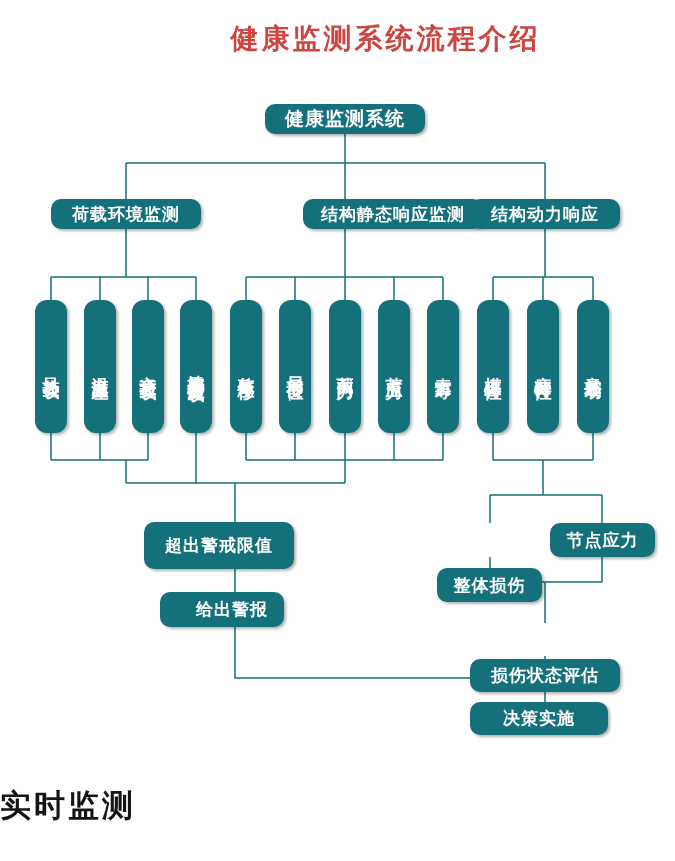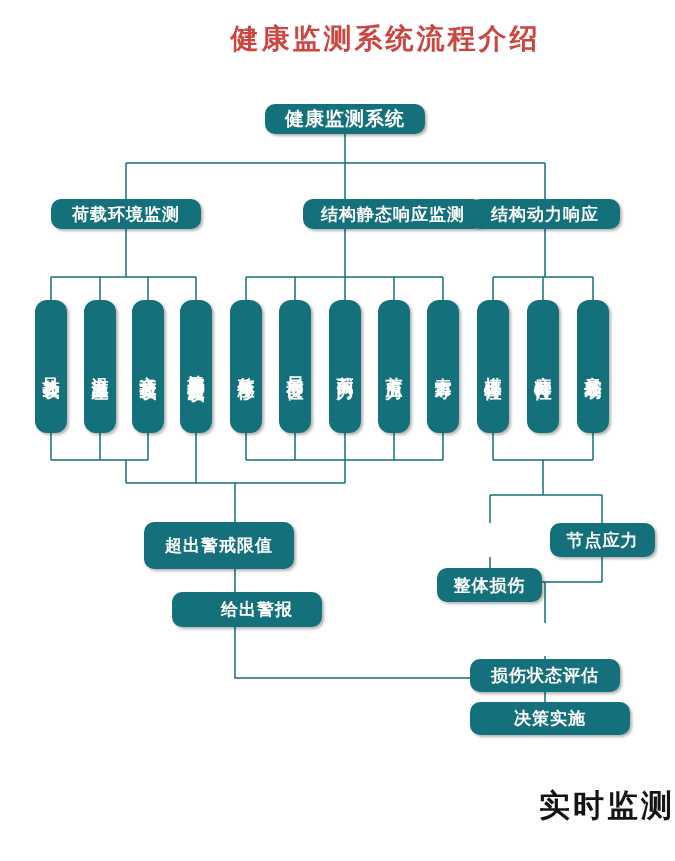--- a/index.html
+++ b/index.html
@@ -17,21 +17,21 @@
     text-align: center;
     font-size: 28px;
     font-weight: bold;
     letter-spacing: 3px;
     color: #cd4540;
     padding-left: 48px;
   }
   .footer-title {
     position: absolute;
     left: 0; top: 785px; width: 100%;
-    text-align: right;
+    text-align: left;
     font-size: 31px;
     font-weight: bold;
     letter-spacing: 3px;
     color: #141414;
   }
   .hnode, .vnode {
     position: absolute;
     background: #14707a;
     color: #ffffff;
     font-weight: bold;
@@ -101,22 +101,22 @@
   <div class="vnode" style="left:279px;">局部变位</div>
   <div class="vnode" style="left:329px;">截面内力</div>
   <div class="vnode" style="left:378px;">节点应力</div>
   <div class="vnode" style="left:427px;">索力等</div>
 
   <div class="vnode" style="left:477px;">模态特性</div>
   <div class="vnode" style="left:527px;">疲劳特性</div>
   <div class="vnode" style="left:577px;">意外震动</div>
 
   <div class="hnode" style="left:144px; top:522px; width:150px; height:47px;">超出警戒限值</div>
-  <div class="hnode" style="left:172px; top:592px; width:150px; height:35px;padding-left:20px;">给出警报</div>
+  <div class="hnode" style="left:160px; top:592px; width:124px; height:35px;padding-left:20px;">给出警报</div>
 
   <div class="hnode" style="left:437px; top:523px; width:105px; height:34px;margin-top:45px;">整体损伤</div>
   <div class="hnode" style="left:550px; top:523px; width:105px; height:34px;">节点应力</div>
   <div class="hnode" style="left:470px; top:623px; width:150px; height:33px;margin-top:36px;">损伤状态评估</div>
-  <div class="hnode" style="left:470px; top:702px; width:160px; height:33px;">决策实施</div>
+  <div class="hnode" style="left:470px; top:702px; width:138px; height:33px;">决策实施</div>
 
   <div class="footer-title">实时监测</div>
 
 </div>
 
 </body></html>

